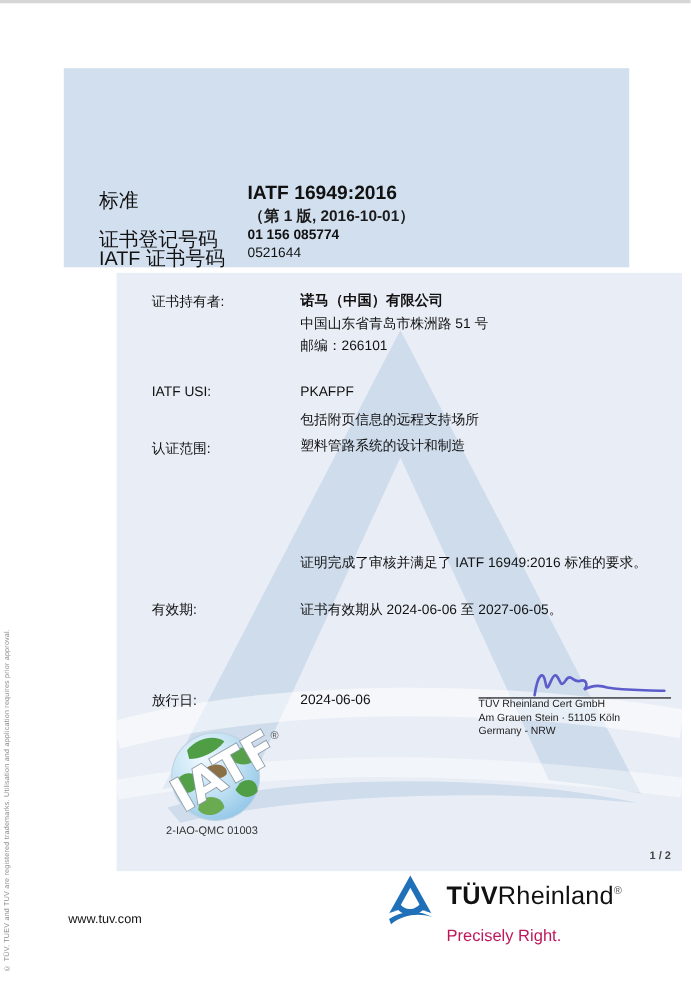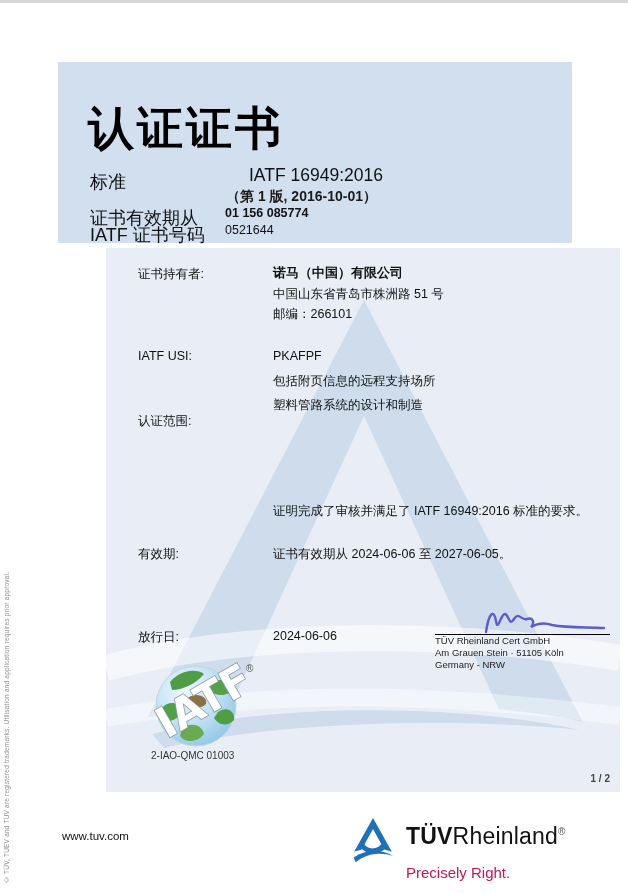--- a/index.html
+++ b/index.html
@@ -21,21 +21,21 @@
   .panel-header {
     position: absolute; left: 58px; top: 62px; width: 514px; height: 181px;
     background: #d2dfef;
   }
   .cert-title {
     position: absolute; left: 30px; top: 36px;
     font-size: 46px; font-weight: bold; letter-spacing: 3px; color: #000;
   }
   .hrow-label { position: absolute; left: 32px; font-size: 18px; color: #111; }
   .hrow-value { position: absolute; left: 167px; font-size: 12.5px; color: #111; }
-  .std-value { top: 103px; font-size: 17.5px; font-weight: normal; margin-left: 24px; }
+  .std-value { top: 103px; font-size: 17.5px; font-weight: bold; }
   .std-edition { position: absolute; left: 168px; top: 126px; font-size: 14px; font-weight: bold; }
   .lab-std { top: 108px; }
   .lab-reg { top: 144px; } .val-reg { top: 144px; font-weight: bold; }
   .lab-iatfno { top: 161px; } .val-iatfno { top: 161px; }
 
   
   .panel-body {
     position: absolute; left: 58px; top: 248px; width: 514px; height: 544px;
     background: #e9eef6; overflow: hidden; margin-left: 48px;
   }
@@ -49,43 +49,42 @@
   .sig-svg { display: block; margin-left: auto; }
   .sig-line { border-top: 1.4px solid #000; margin-top: -4px; }
   .issuer-line { font-size: 9.5px; line-height: 12px; color: #222; }
 
   .iatf-logo { position: absolute; left: 28px; top: 408px; z-index: 2; }
   .iatf-code { position: absolute; left: 45px; top: 502px; font-size: 10px; color: #333; z-index: 2; }
   .page-num { position: absolute; right: 10px; top: 525px; font-size: 10px; font-weight: bold; color: #444; z-index: 2; }
 
   
   .footer-url { position: absolute; left: 62px; top: 830px; font-size: 11.5px; color: #111; text-decoration: none; }
-  .brand { position: absolute; left: 350px; top: 817px; }
+  .brand { position: absolute; left: 350px; top: 795px; }
   .brand-row { display: flex; align-items: flex-start; }
   .brand-text { margin-left: 10px; margin-top: 6px; font-size: 23px; color: #111; letter-spacing: 0.2px; white-space: nowrap; }
   .brand-tuv { font-weight: bold; }
   .brand-reg { font-size: 10px; vertical-align: 9px; color: #555; }
   .brand-tagline { margin-left: 56px; margin-top: -1px; font-size: 15px; color: #be185d; }
 </style>
 </head>
 <body>
 
 <div class="page">
   <div class="topline"></div>
 
   <div class="sidenote">© TÜV, TUEV and TUV are registered trademarks. Utilisation and application requires prior approval.</div>
 
   <div class="panel-header">
-    <div class="cert-title">认证证书</div>
 
     <div class="hrow-label lab-std">标准</div>
     <div class="hrow-value std-value">IATF 16949:2016</div>
     <div class="std-edition">（第 1 版, 2016-10-01）</div>
 
-    <div class="hrow-label lab-reg">证书有效期从</div>
+    <div class="hrow-label lab-reg">证书登记号码</div>
     <div class="hrow-value val-reg">01 156 085774</div>
 
     <div class="hrow-label lab-iatfno">IATF 证书号码</div>
     <div class="hrow-value val-iatfno">0521644</div>
   </div>
 
   <div class="panel-body">
 
     <svg class="watermark" width="460" height="470" viewBox="0 0 460 470">
       <path fill="#cedcec" fill-rule="evenodd" d="M230 12 L452 440 L8 440 Z  M230 128 L368 428 L92 428 Z"></path>
@@ -100,21 +99,21 @@
 
     <div class="brow-label" style="top:18px">证书持有者:</div>
     <div class="brow-value b-bold" style="top:16px">诺马（中国）有限公司</div>
     <div class="brow-value" style="top:38px">中国山东省青岛市株洲路 51 号</div>
     <div class="brow-value" style="top:58px">邮编：266101</div>
 
     <div class="brow-label" style="top:101px">IATF USI:</div>
     <div class="brow-value" style="top:101px">PKAFPF</div>
     <div class="brow-value" style="top:125px">包括附页信息的远程支持场所</div>
 
-    <div class="brow-label" style="top:165px">认证范围:</div>
+    <div class="brow-label" style="top:152px">认证范围:</div>
     <div class="brow-value" style="top:149px">塑料管路系统的设计和制造</div>
 
     <div class="brow-value" style="top:255px">证明完成了审核并满足了 IATF 16949:2016 标准的要求。</div>
 
     <div class="brow-label" style="top:298px">有效期:</div>
     <div class="brow-value" style="top:298px">证书有效期从 2024-06-06 至 2027-06-05。</div>
 
     <div class="brow-label" style="top:381px">放行日:</div>
     <div class="brow-value" style="top:381px">2024-06-06</div>
 

